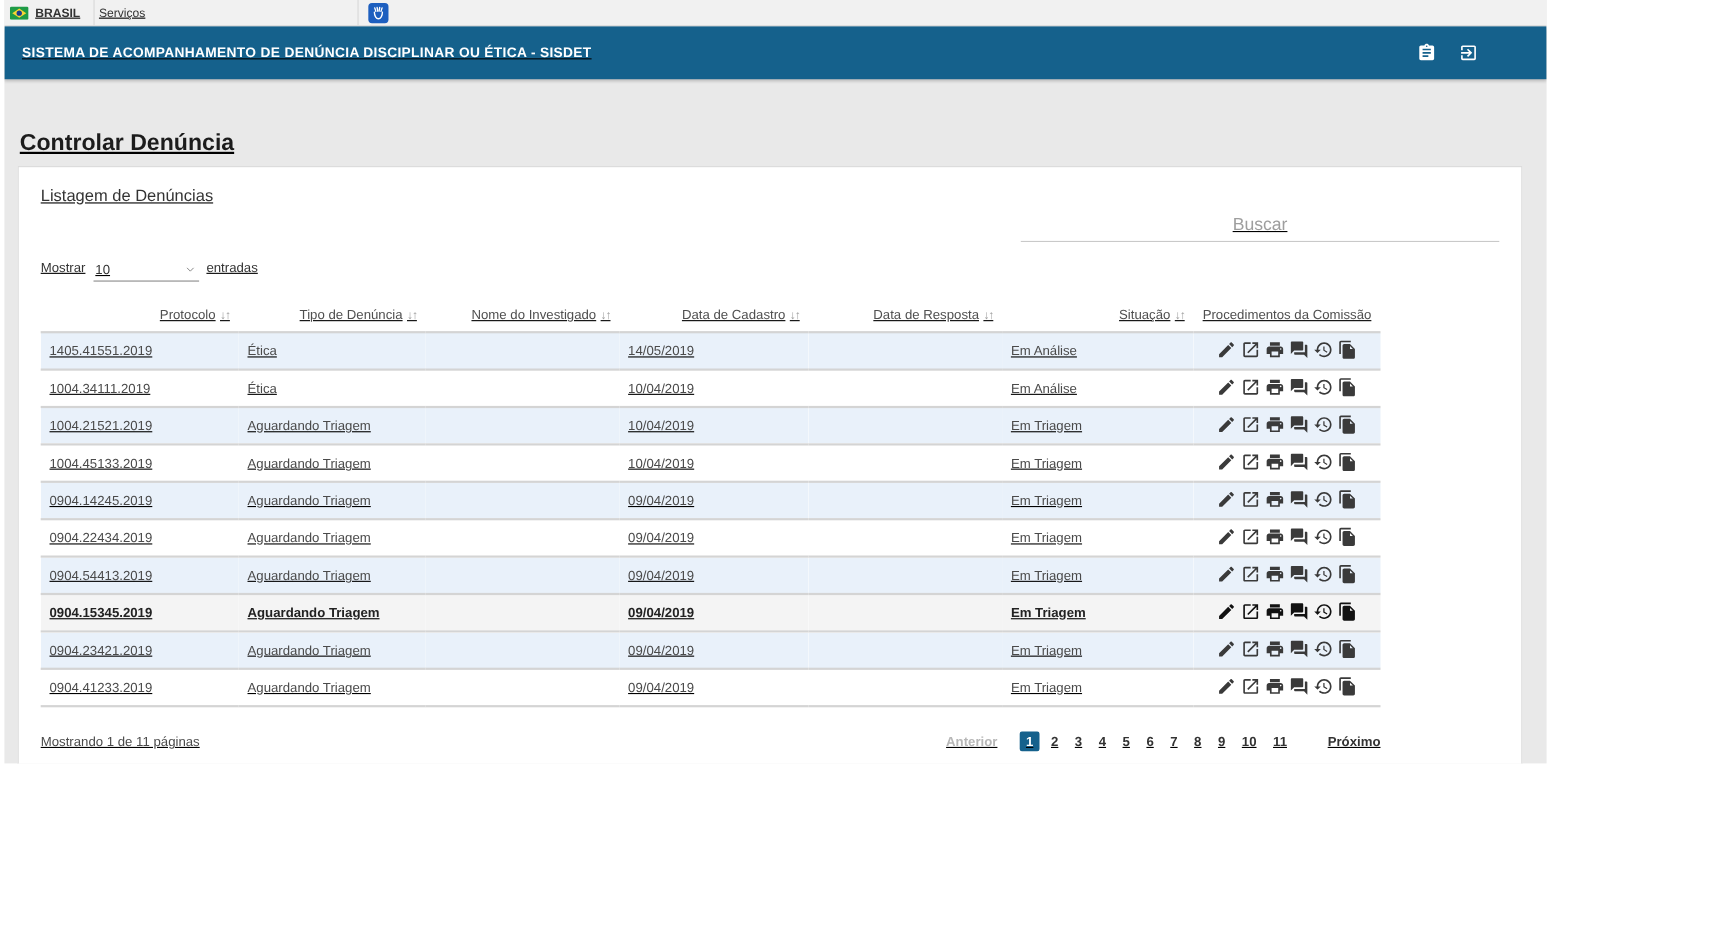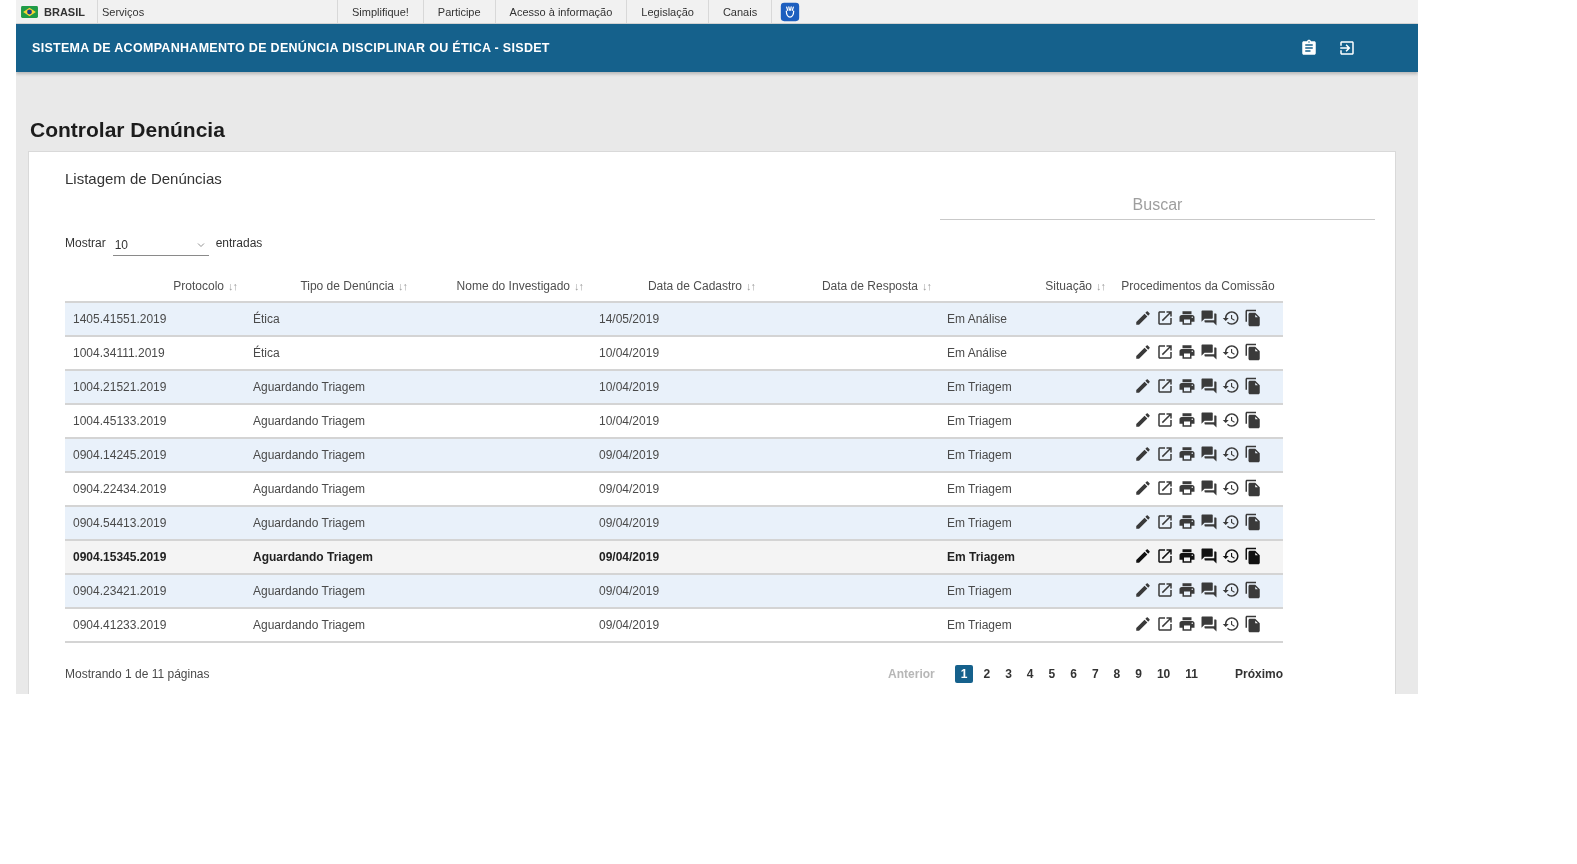--- a/index.html
+++ b/index.html
@@ -1,18 +1,18 @@
 <!DOCTYPE html>
 <html style="--appbar: #15618c; --stripe: #e9f1fa; --active-page: #15618c;"><head>
 <meta charset="utf-8">
 <style>
   * { margin:0; padding:0; box-sizing:border-box; }
   html,body { background:#ffffff; font-family:"Liberation Sans", sans-serif; }
   .canvas { width:1577px; height:864px; background:#fff; position:relative; overflow:hidden; }
-  .browser-page { width:1402px; height:694px; overflow:hidden; background:#e9e9e9; position:absolute; top:0; left:16px; }
+  .browser-page { width:1402px; height:694px; overflow:hidden; background:#e9e9e9; position:absolute; top:0; left:4px;text-decoration:underline; }
 
   
   .govbar { height:24px; background:#f1f1f1; border-bottom:1px solid #d5d5d5; display:flex; align-items:stretch; font-size:11px; color:#333; }
   .gov-brasil { display:flex; align-items:center; gap:6px; padding:0 12px 0 5px; font-weight:bold; }
   .gov-flag { width:17px; height:12px; display:block; }
   .gov-servicos { display:flex; align-items:center; width:240px; padding-left:4px; border-left:1px solid #d8d8d8; }
   .gov-group { display:flex; align-items:stretch; }
   .gov-cell { display:flex; align-items:center; padding:0 14px; border-left:1px solid #d8d8d8; cursor:pointer; }
   .gov-cap { width:1px; border-left:1px solid #d8d8d8; }
   .vlibras { display:flex; align-items:center; margin-left:8px; cursor:pointer; }
@@ -22,21 +22,21 @@
   .appbar { height:48px; background:var(--appbar,#15618c); color:#fff; display:flex; align-items:center; padding:0 16px; box-shadow:0 2px 3px rgba(0,0,0,.22); position:relative; z-index:2; }
   .appbar-title { font-size:12.5px; font-weight:bold; letter-spacing:.3px; }
   .appbar-icons { margin-left:auto; margin-right:46px; display:flex; align-items:center; gap:20px; }
   .appbar-icons .ic { width:18px; height:18px; cursor:pointer; }
   .appbar-icons svg { width:18px; height:18px; fill:#fff; display:block; }
 
   
   .content { padding:46px 12px 0 12px; }
   .page-title { font-size:21px; font-weight:bold; color:#1c1c1c; margin:0 0 9px 2px; }
 
-  .card { background:#fff; border:1px solid #d9d9d9; padding:18px 20px 28px 36px; width:1368px; }
+  .card { background:#fff; border:1px solid #d9d9d9; padding:18px 20px 28px 20px; width:1368px; }
   .card-title { font-size:15px; color:#333; }
 
   .search-row { display:flex; justify-content:flex-end; margin-top:4px; }
   .search-input { width:435px; border:none; border-bottom:1px solid #c9c9c9; outline:none; font-size:16px; padding:5px 2px; color:#a16207; font-family:"Liberation Sans", sans-serif; background:transparent;text-align:center; }
   .search-input::placeholder { color:#9e9e9e; }
 
   .show-row { margin-top:16px; display:flex; align-items:flex-start; gap:7px; font-size:12px; color:#333; }
   .show-select { width:96px; border-bottom:1px solid #8a8a8a; display:flex; align-items:center; justify-content:space-between; padding:2px 2px 3px 2px; cursor:pointer; }
   .show-select svg { width:12px; height:12px; stroke:#777; fill:none; stroke-width:1.6; }
 
@@ -71,27 +71,20 @@
         <svg class="gov-flag" viewBox="0 0 24 17">
           <rect x="0" y="0" width="24" height="17" rx="2" fill="#1f9b46"></rect>
           <polygon points="12,2.5 21,8.5 12,14.5 3,8.5" fill="#f8d533"></polygon>
           <circle cx="12" cy="8.5" r="3.4" fill="#1b3e8f"></circle>
         </svg>
         <span>BRASIL</span>
       </div>
       <div class="gov-servicos">
         <span>Serviços</span>
       </div>
-      <div class="gov-group" id="gov-items">
-          <div class="gov-cell">Simplifique!</div>
-          <div class="gov-cell">Participe</div>
-          <div class="gov-cell">Acesso à informação</div>
-          <div class="gov-cell">Legislação</div>
-          <div class="gov-cell">Canais</div>
-        </div>
       <div class="gov-cap"></div>
       <div class="vlibras">
         <svg viewBox="0 0 24 24">
           <rect x="1" y="1" width="22" height="22" rx="4" fill="#1d5fbf"></rect>
           <g stroke="#fff" stroke-width="1.5" stroke-linecap="round" fill="none">
             <path d="M8 6.2l1.2 3.8"></path>
               <path d="M10.6 5.8l.7 4"></path>
               <path d="M13.4 5.8l-.7 4"></path>
               <path d="M16 6.2l-1.2 3.8"></path>
             <path d="M7.6 10.8c0 4.2 2 7.2 4.4 7.2s4.4-3 4.4-7.2"></path>

